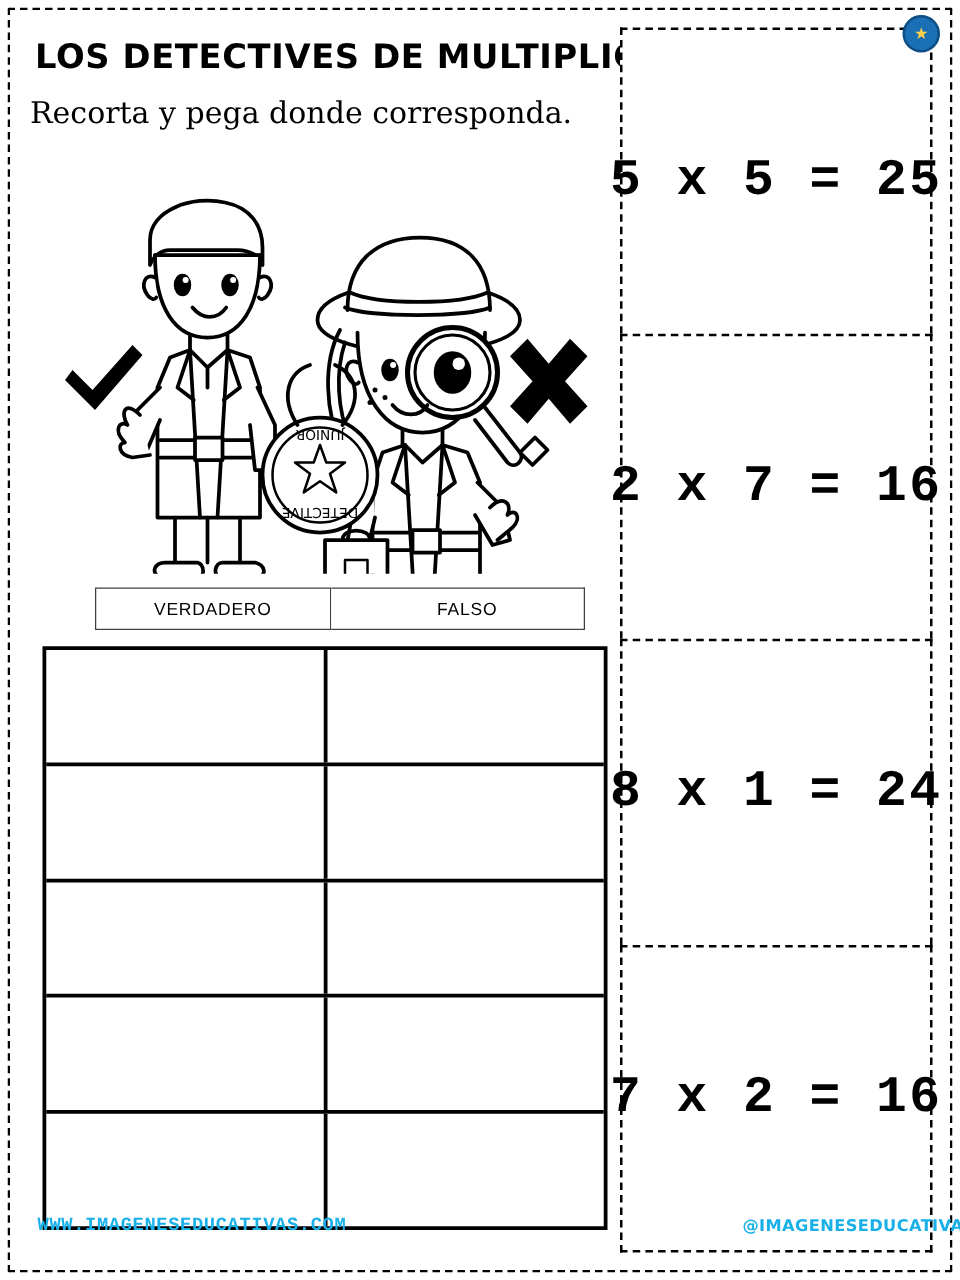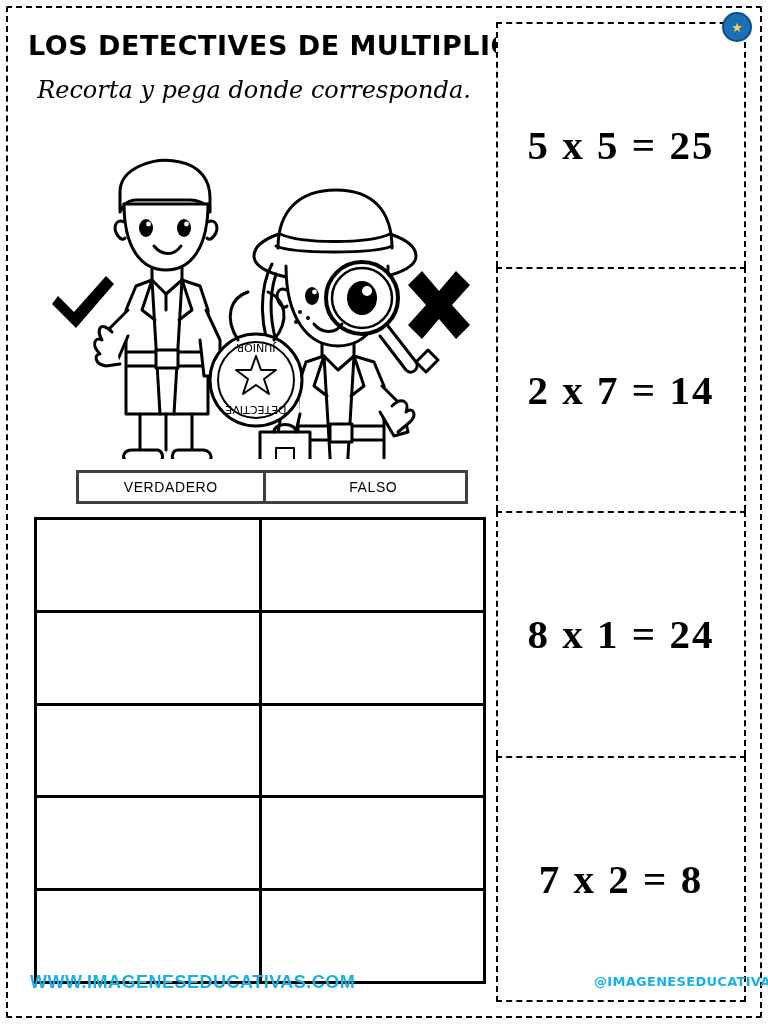--- a/index.html
+++ b/index.html
@@ -48,24 +48,22 @@
     letter-spacing: 0.5px;
     color: #000;
     text-align: center;
     white-space: nowrap;
   }
   .subtitle {
     position: absolute;
     left: 10px; top: 62px;
     width: 460px;
     font-family: "DejaVu Serif", serif;
-    font-style: italic;
     font-size: 24px;
     color: #000;
-    text-align: center;
     white-space: nowrap;
   }
 
   
   .illus {
     position: absolute;
     left: 10px; top: 100px;
     width: 460px; height: 345px;
   }
 
@@ -84,21 +82,21 @@
 
   
   .hdr-row {
     position: absolute;
     left: 62px; top: 456px;
     width: 392px; height: 34px;
     display: flex;
   }
   .hdr-cell {
     flex: 1;
-    border: 3px solid #404040;
+    border: 1px solid #404040;
     box-sizing: border-box;
     display: flex;
     align-items: center;
     justify-content: center;
     font-family: "Liberation Sans", sans-serif;
     font-size: 14px;
     letter-spacing: 0.6px;
     color: #000;
     background: #fff;
   }
@@ -143,35 +141,35 @@
     border-bottom: none;
     display: flex;
     align-items: center;
     justify-content: center;
     background: #fff;
   }
   .strip:last-child {
     border-bottom: 2px dashed #000;
   }
   .eq {
-    font-family: Liberation Serif, serif;
+    font-family: Liberation Mono, monospace;
     font-weight: bold;
     font-size: 41px;
     letter-spacing: 2px;
     color: #000;
     white-space: nowrap;
   }
 
   
   .wm-left {
     position: absolute;
     left: 30px; top: 972px;
-    font-family: Liberation Sans, sans-serif;
+    font-family: Liberation Mono, monospace;
     font-weight: bold;
-    font-size: 18px;
+    font-size: 15px;
     letter-spacing: 0.5px;
     color: #19b0e8;
     white-space: nowrap;
   }
   .wm-right {
     position: absolute;
     left: 594px; top: 974px;
     font-family: "DejaVu Sans", sans-serif;
     font-weight: bold;
     font-size: 13px;
@@ -352,27 +350,27 @@
       </div>
     </div>
 
   </div>
 
   <div class="right-col">
     <div class="strip">
       <span class="eq">5 x 5 = 25</span>
     </div>
     <div class="strip">
-      <span class="eq">2 x 7 = 14</span>
+      <span class="eq">2 x 7 = 16</span>
     </div>
     <div class="strip">
       <span class="eq">8 x 1 = 24</span>
     </div>
     <div class="strip">
-      <span class="eq">7 x 2 = 8</span>
+      <span class="eq">7 x 2 = 16</span>
     </div>
   </div>
 
   <div class="wm-left">WWW.IMAGENESEDUCATIVAS.COM</div>
   <div class="wm-right">@IMAGENESEDUCATIVAS2.0</div>
 
   <div class="badge">★</div>
 
 </div>
 

